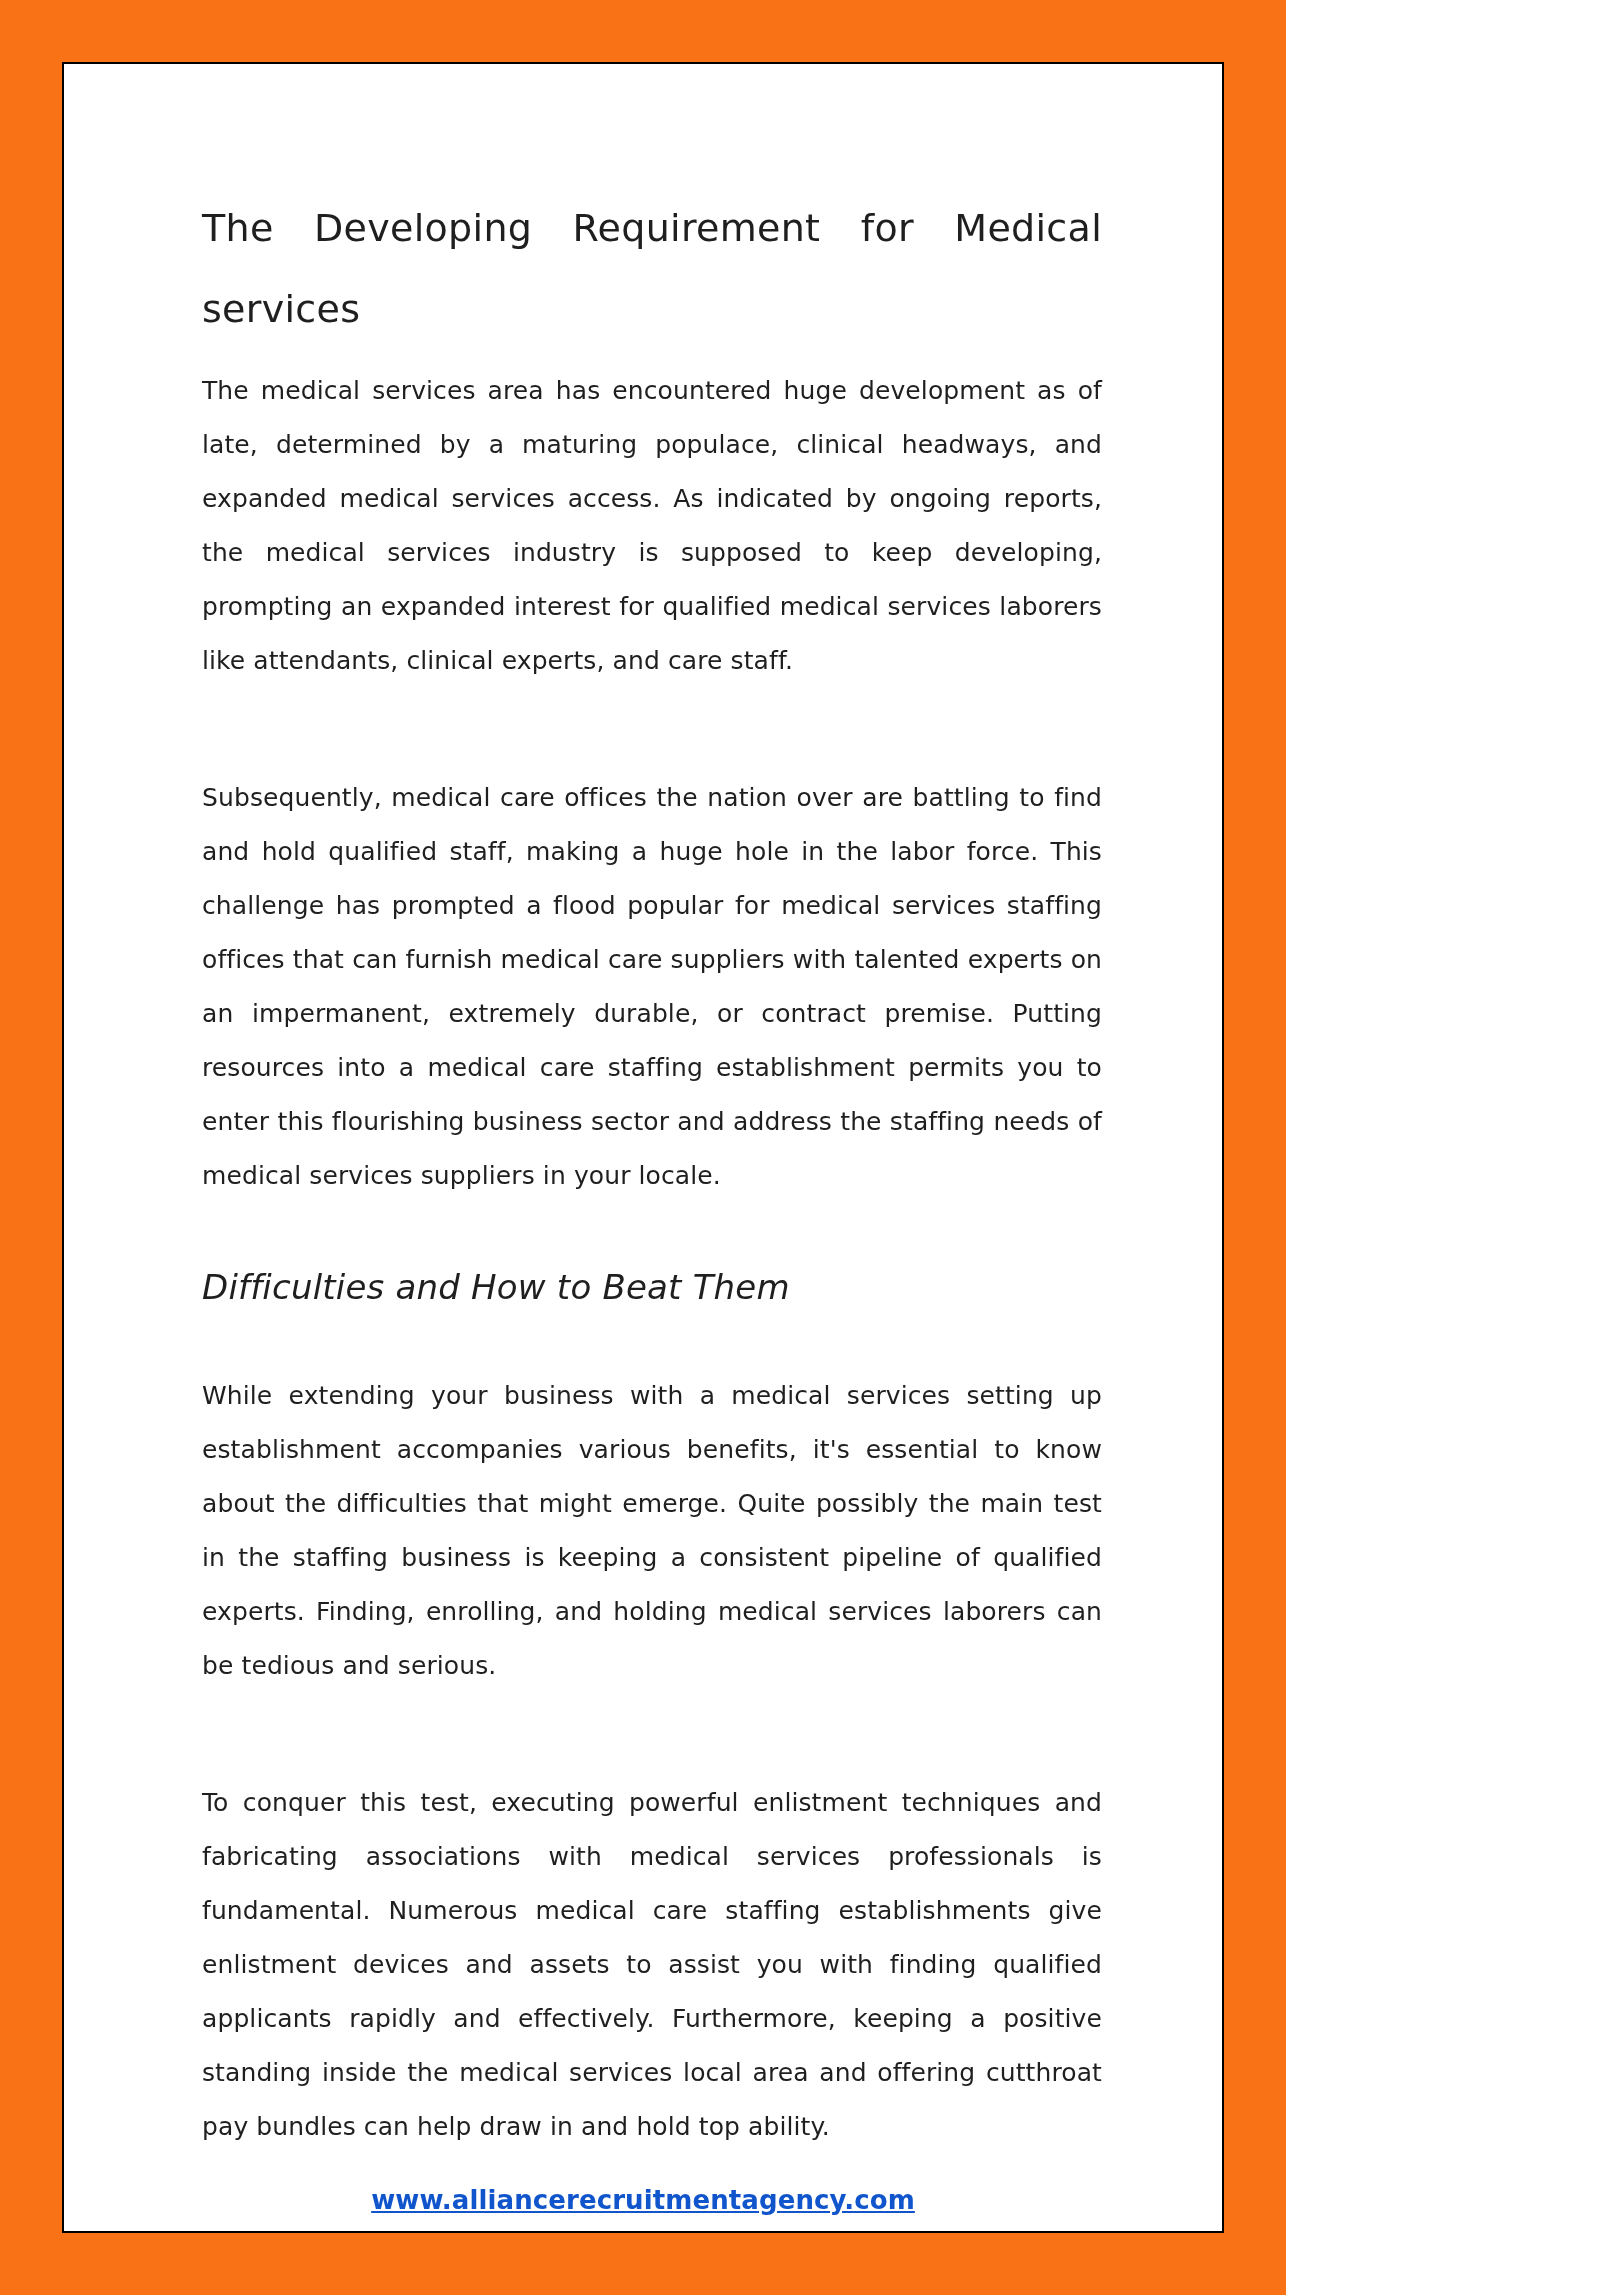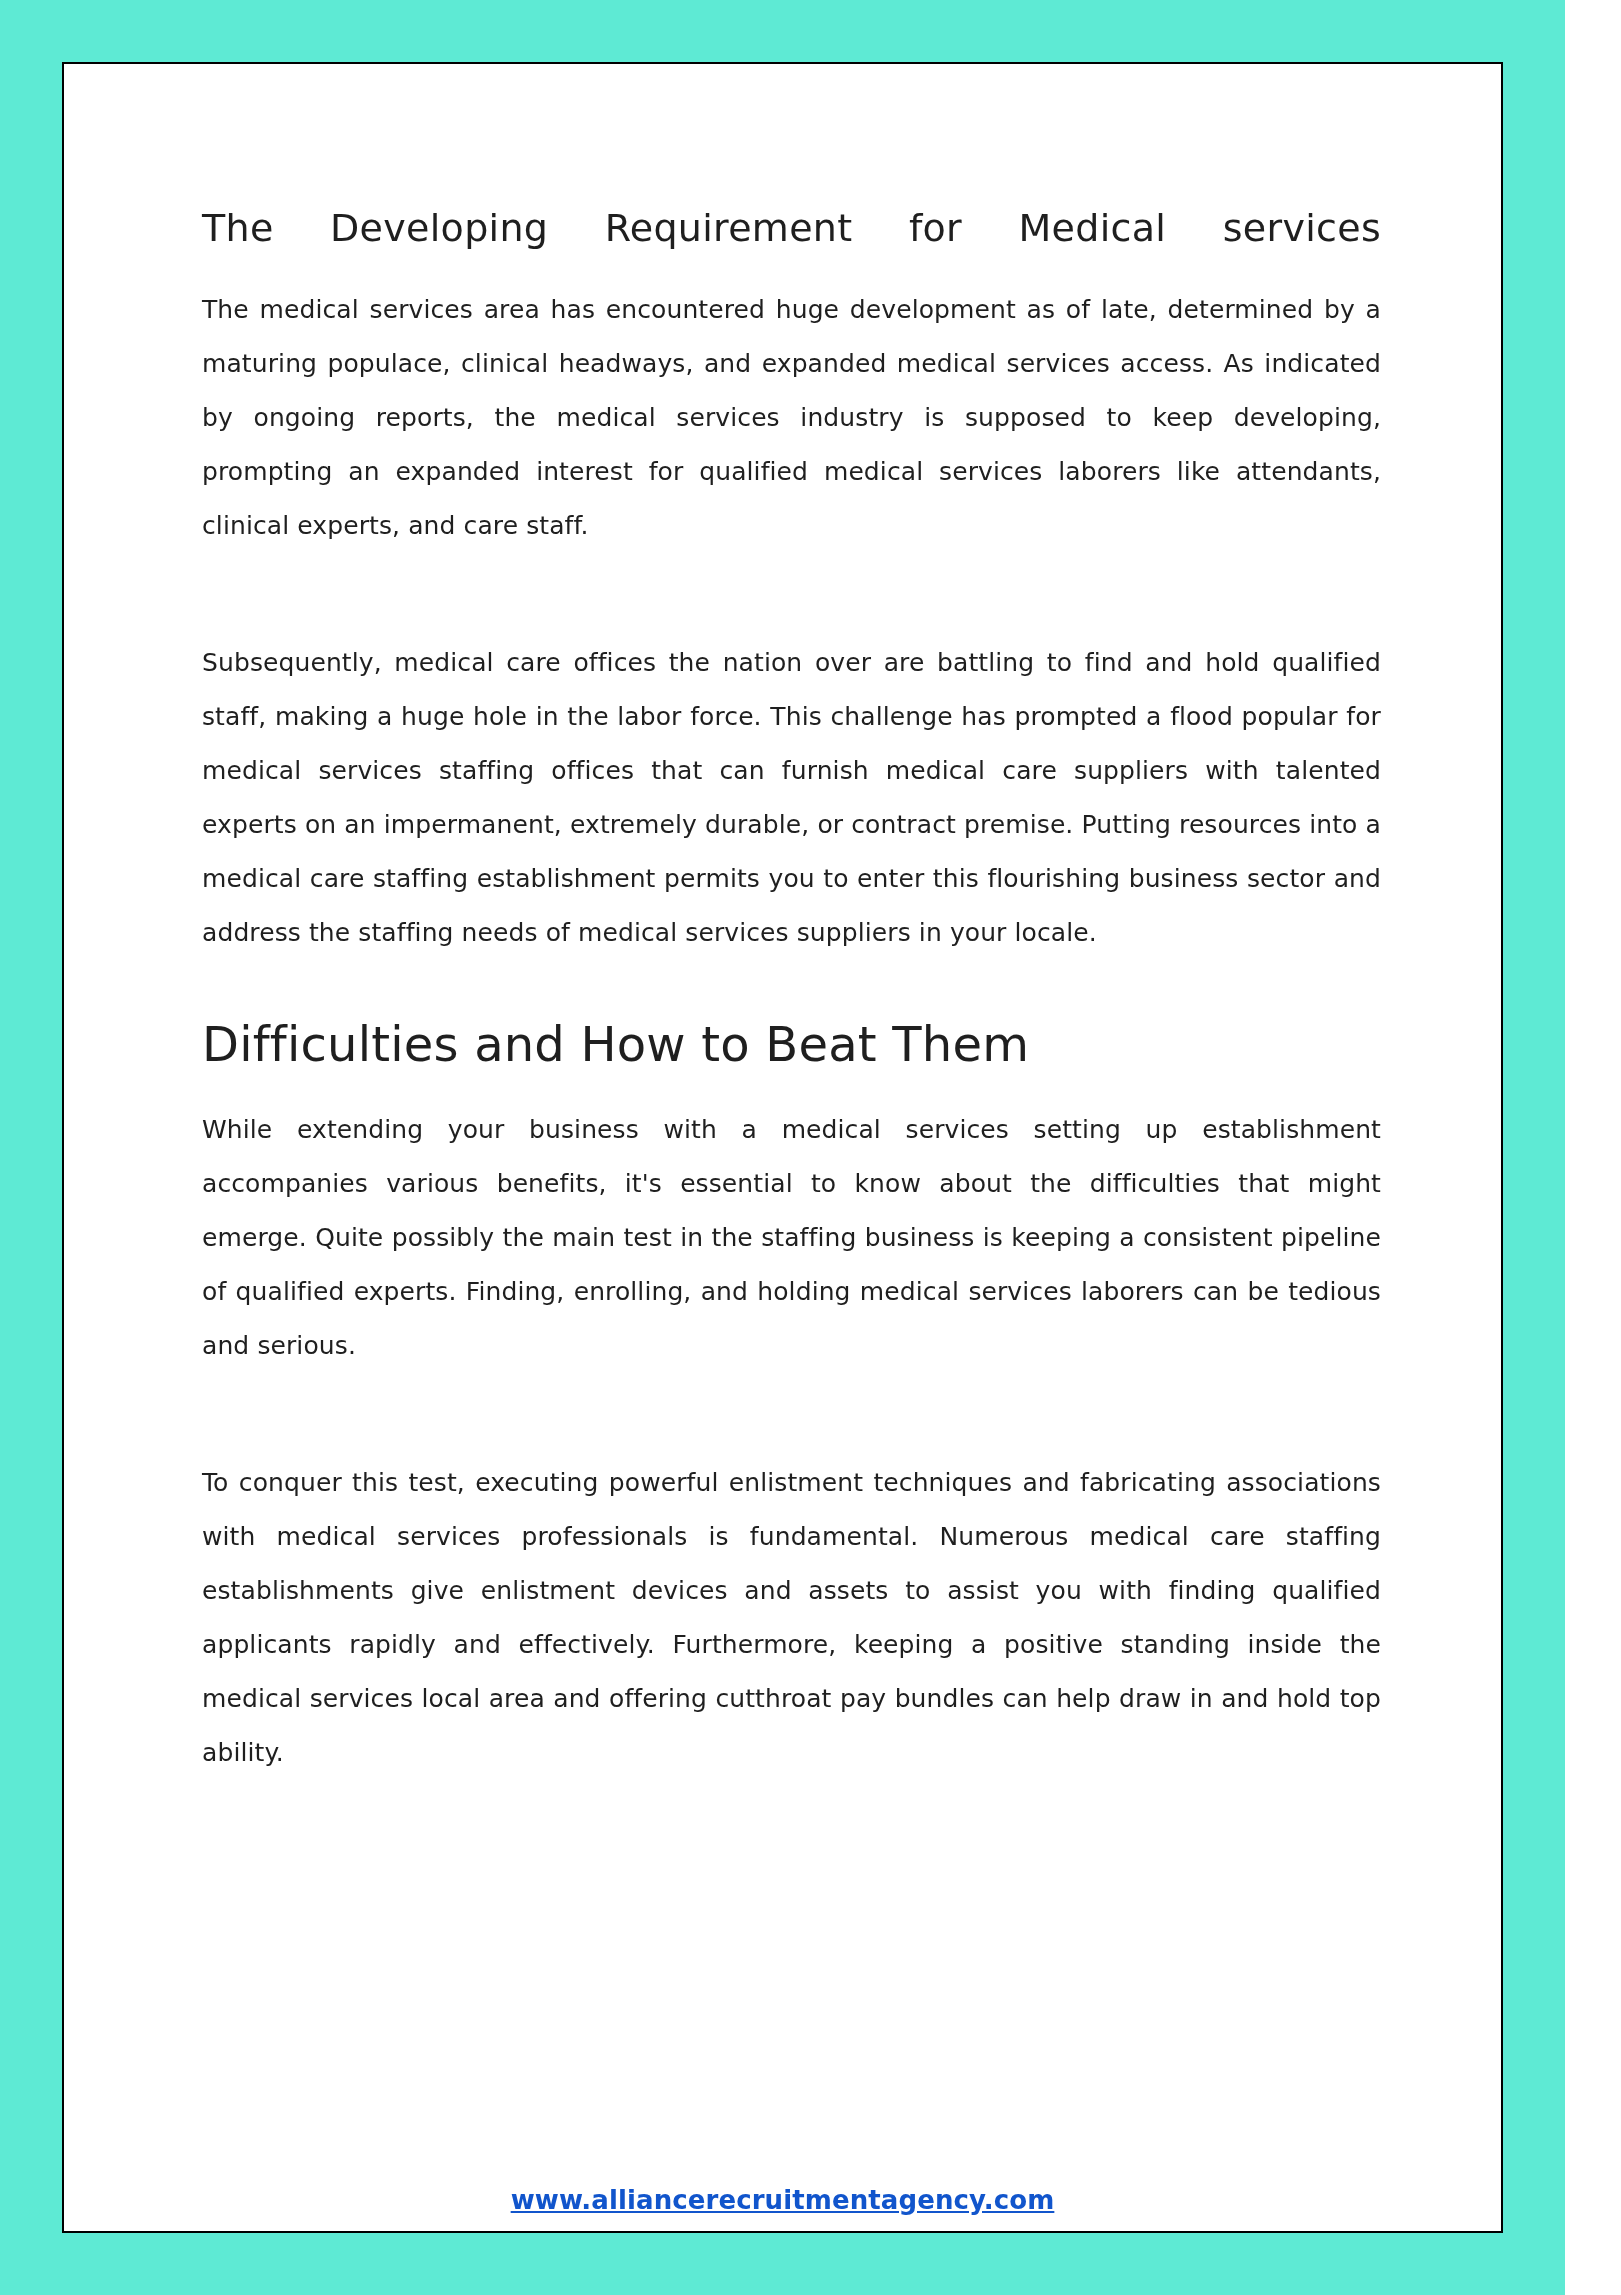--- a/index.html
+++ b/index.html
@@ -1,22 +1,22 @@
 <!DOCTYPE html>
 <html style="font-size:10px"><head>
 <meta charset="utf-8">
 <style>
   * { margin: 0; padding: 0; box-sizing: border-box; }
   html, body { background: #ffffff; }
 
   .page {
     position: relative;
-    width: 1565px;
+    width: 1286px;
     height: 2295px;
-    background: #5eead4;
+    background: #f97316;
     font-family: "DejaVu Sans", "Liberation Sans", sans-serif;
     color: #1c1c1c;
     overflow: hidden;
   }
 
   .page-border {
     position: absolute;
     left: 62px;
     top: 62px;
     right: 62px;
@@ -50,26 +50,27 @@
     font-size: 25px;
     line-height: 54px;
     text-align: justify;
     color: #1f1f1f;
     margin-bottom: 83px;
     letter-spacing: 0.1px;
   }
 
   h2.section-heading {
     font-weight: 400;
-    font-size: 48px;
+    font-size: 34px;
     line-height: 52px;
     color: #1f1f1f;
     margin-top: -25px;   
-    margin-bottom: 33px;
+    margin-bottom: 56px;
     letter-spacing: 0.2px;
+    font-style: italic;
   }
 
   .footer {
     position: absolute;
     left: 0;
     right: 0;
     bottom: 16.5px;
     text-align: center;
   }
   .footer-link {

